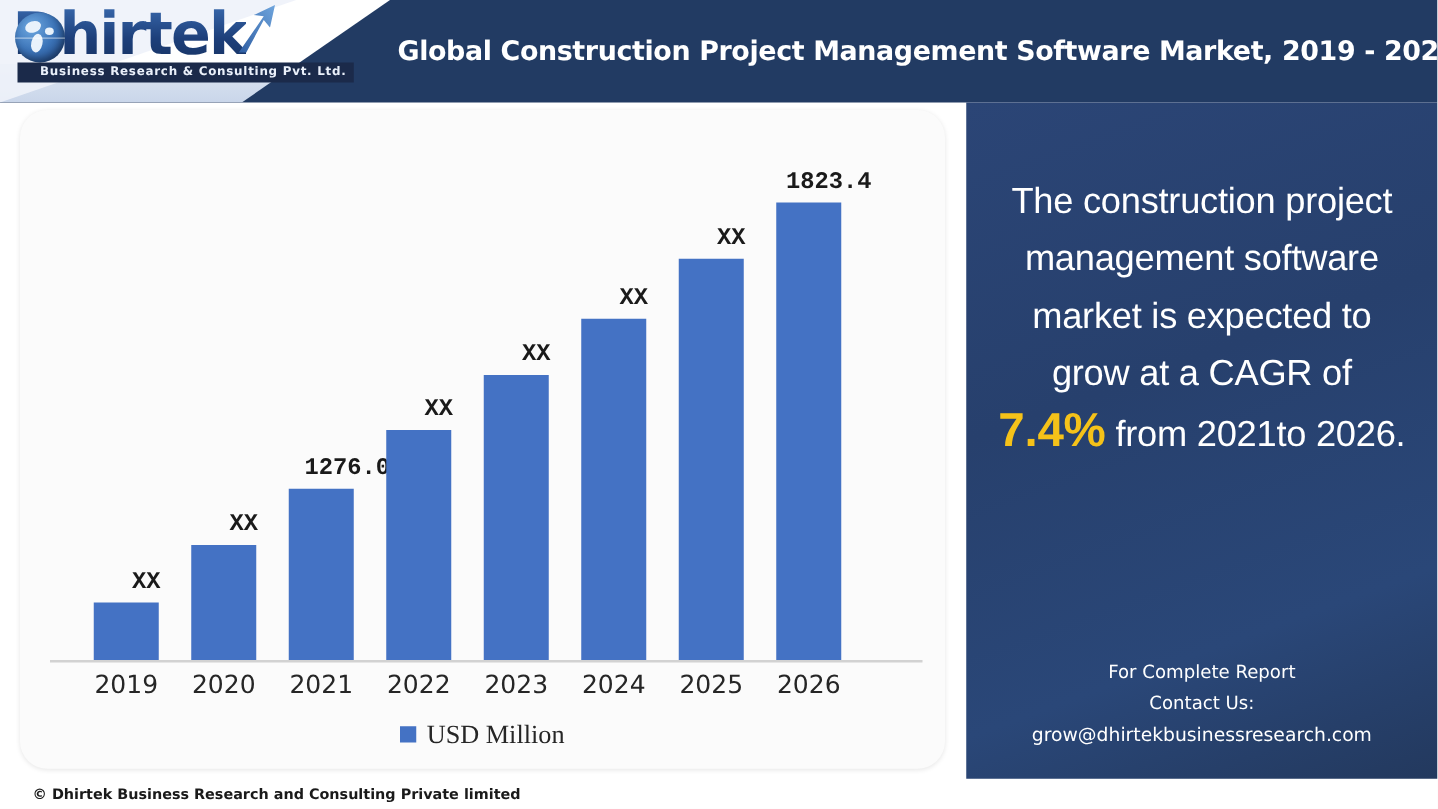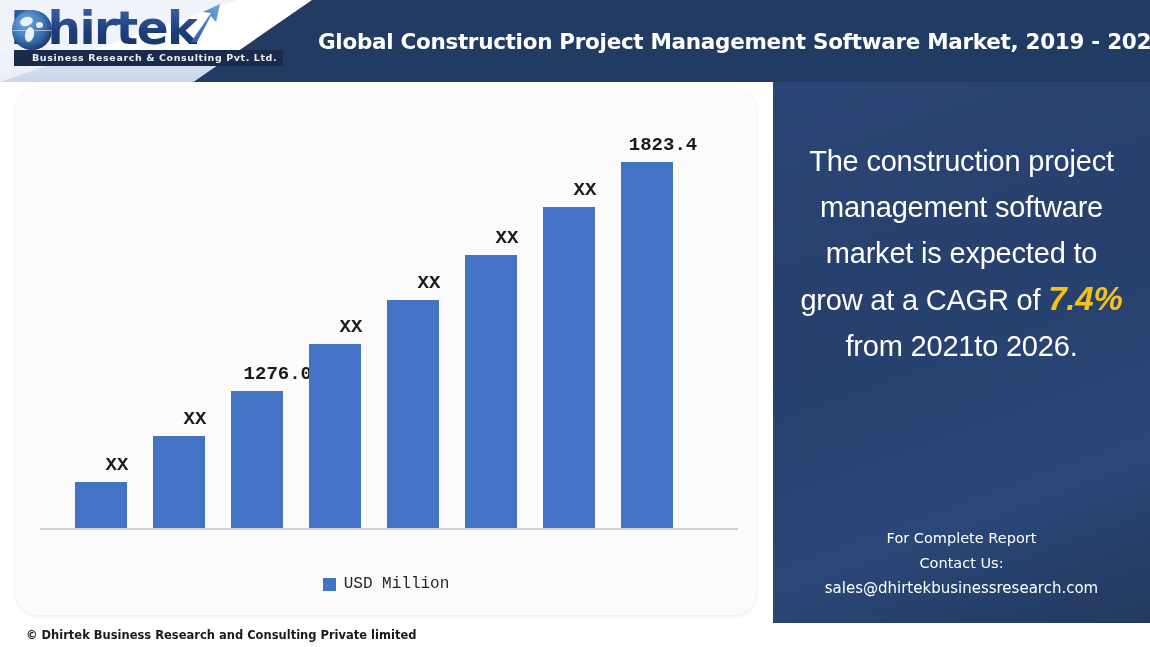--- a/index.html
+++ b/index.html
@@ -101,22 +101,21 @@
     text-align: center;
     font-size: 29px;
     line-height: 46px;
     font-weight: 400;
     letter-spacing: -0.2px;
     padding: 28px 4px 0 4px;
   }
   #panel-statement .cagr {
     color: #F5C219;
     font-weight: bold;
-    font-size: 33px;
-    font-style: italic;
+    font-size: 38px;
   }
   #panel-contact {
     position: absolute; left: 0; bottom: 22px; width: 100%;
     text-align: center;
     font-family: "DejaVu Sans", sans-serif;
     font-weight: normal;
     font-size: 14.5px;
     line-height: 25px;
     color: #ffffff;
   }
@@ -160,22 +159,22 @@
     font-family: "DejaVu Sans", sans-serif;
     font-size: 20px;
     color: #262626;
   }
   #legend {
     position: absolute; left: 0; top: 487px; width: 740px;
     display: flex; align-items: center; justify-content: center; gap: 8px;
   }
   #legend-swatch { width: 13px; height: 13px; background: #4472C4; }
   #legend-label {
-    font-family: Liberation Mono, monospace;
-    font-size: 16px;
+    font-family: Liberation Serif, serif;
+    font-size: 21px;
     color: #262626;
   }
 
   
   #footer {
     position: absolute; left: 26px; top: 628px;
     font-family: "DejaVu Sans", sans-serif;
     font-weight: bold;
     font-size: 11.5px;
     color: #1a1a1a;
@@ -214,21 +213,21 @@
   <div id="header-title">Global Construction Project Management Software Market, 2019 - 2026</div>
 </div>
 
 <div id="right-panel">
   <div id="panel-statement">
     <span>The construction project management software market is expected to grow at a CAGR of </span><span class="cagr">7.4%</span><span> from 2021to 2026.</span>
   </div>
   <div id="panel-contact">
     <div>For Complete Report</div>
     <div>Contact Us:</div>
-    <div class="email">sales@dhirtekbusinessresearch.com</div>
+    <div class="email">grow@dhirtekbusinessresearch.com</div>
   </div>
 </div>
 
 <div id="chart-card">
   <div id="plot">
     <div id="axis-line"></div>
 
     <div class="bar-slot" style="left: 22px;">
       <div class="bar" style="height: 46px;"></div>
       <div class="bar-label" style="bottom: 52px;">XX</div>
@@ -256,20 +255,30 @@
     <div class="bar-slot" style="left: 490px;">
       <div class="bar" style="height: 321px;"></div>
       <div class="bar-label" style="bottom: 327px;">XX</div>
     </div>
     <div class="bar-slot" style="left: 568px;">
       <div class="bar" style="height: 366px;"></div>
       <div class="bar-label" style="bottom: 372px;">1823.4</div>
     </div>
   </div>
 
+  <div id="x-axis">
+    <div class="x-tick" style="left: 22px; width: 78px;">2019</div>
+    <div class="x-tick" style="left: 100px; width: 78px;">2020</div>
+    <div class="x-tick" style="left: 178px; width: 78px;">2021</div>
+    <div class="x-tick" style="left: 256px; width: 78px;">2022</div>
+    <div class="x-tick" style="left: 334px; width: 78px;">2023</div>
+    <div class="x-tick" style="left: 412px; width: 78px;">2024</div>
+    <div class="x-tick" style="left: 490px; width: 78px;">2025</div>
+    <div class="x-tick" style="left: 568px; width: 78px;">2026</div>
+  </div>
 
   <div id="legend">
     <span id="legend-swatch"></span>
     <span id="legend-label">USD Million</span>
   </div>
 </div>
 
 <div id="footer">© Dhirtek Business Research and Consulting Private limited</div>
 
 </body></html>

